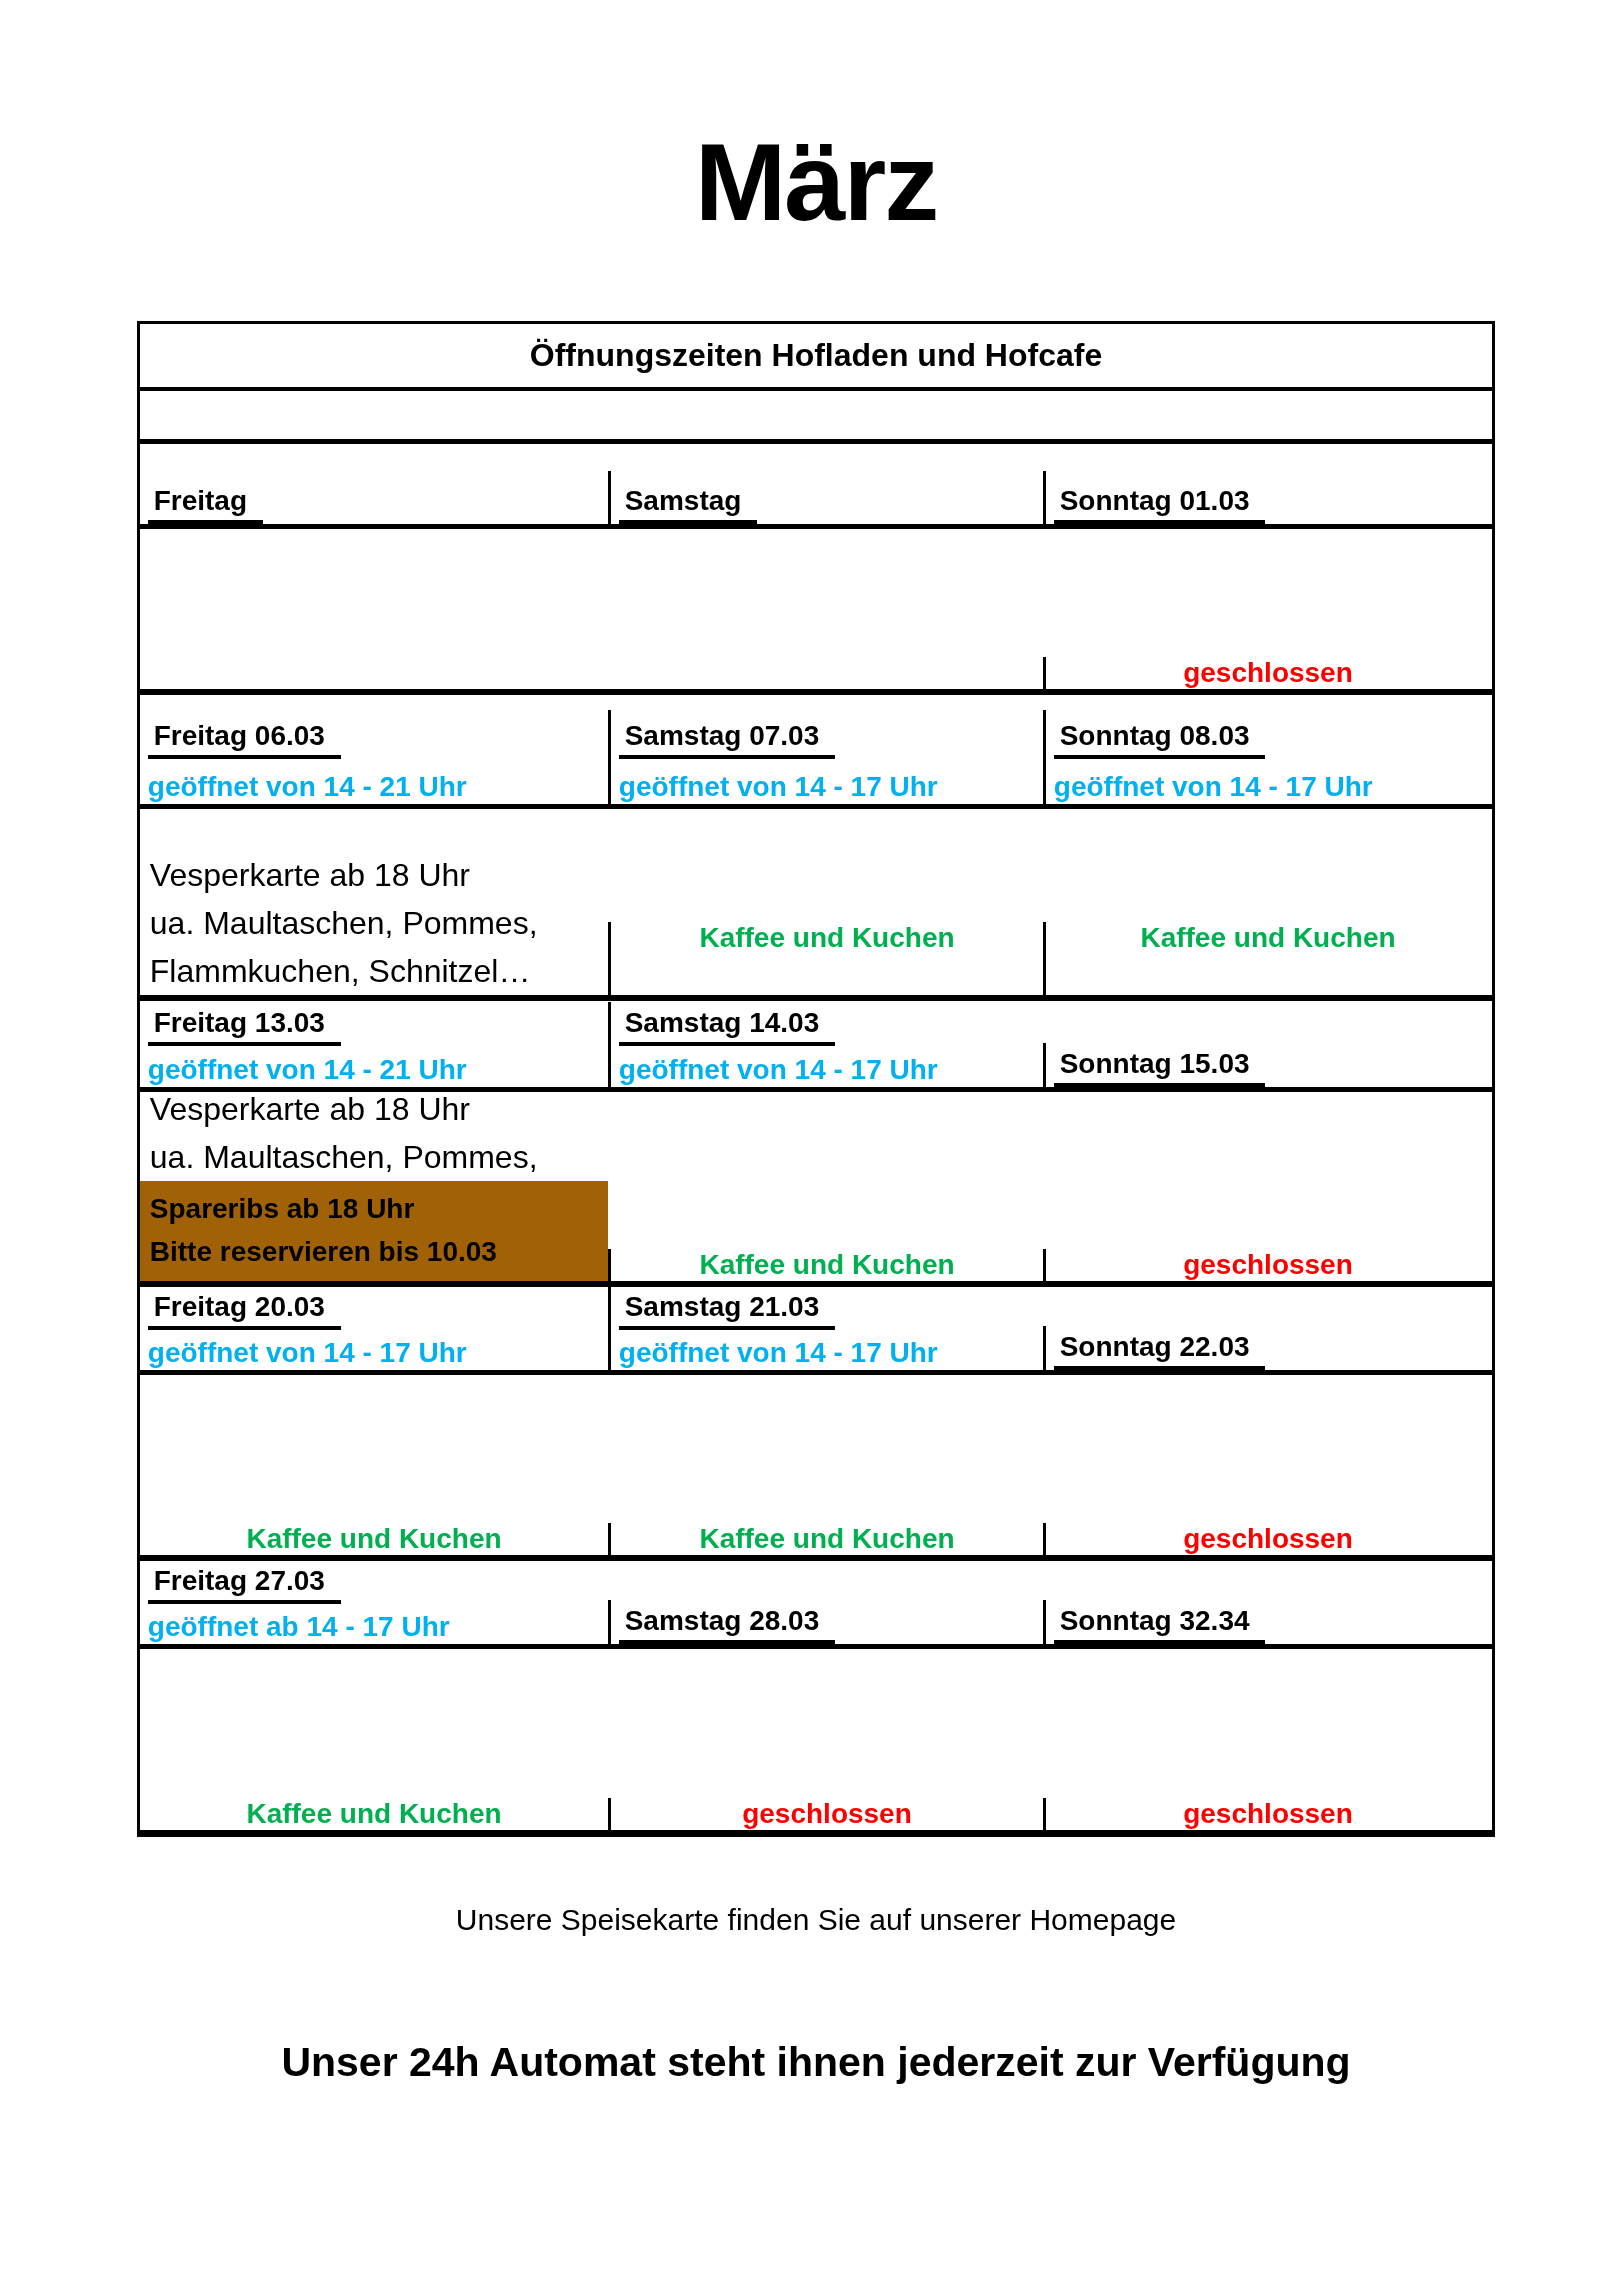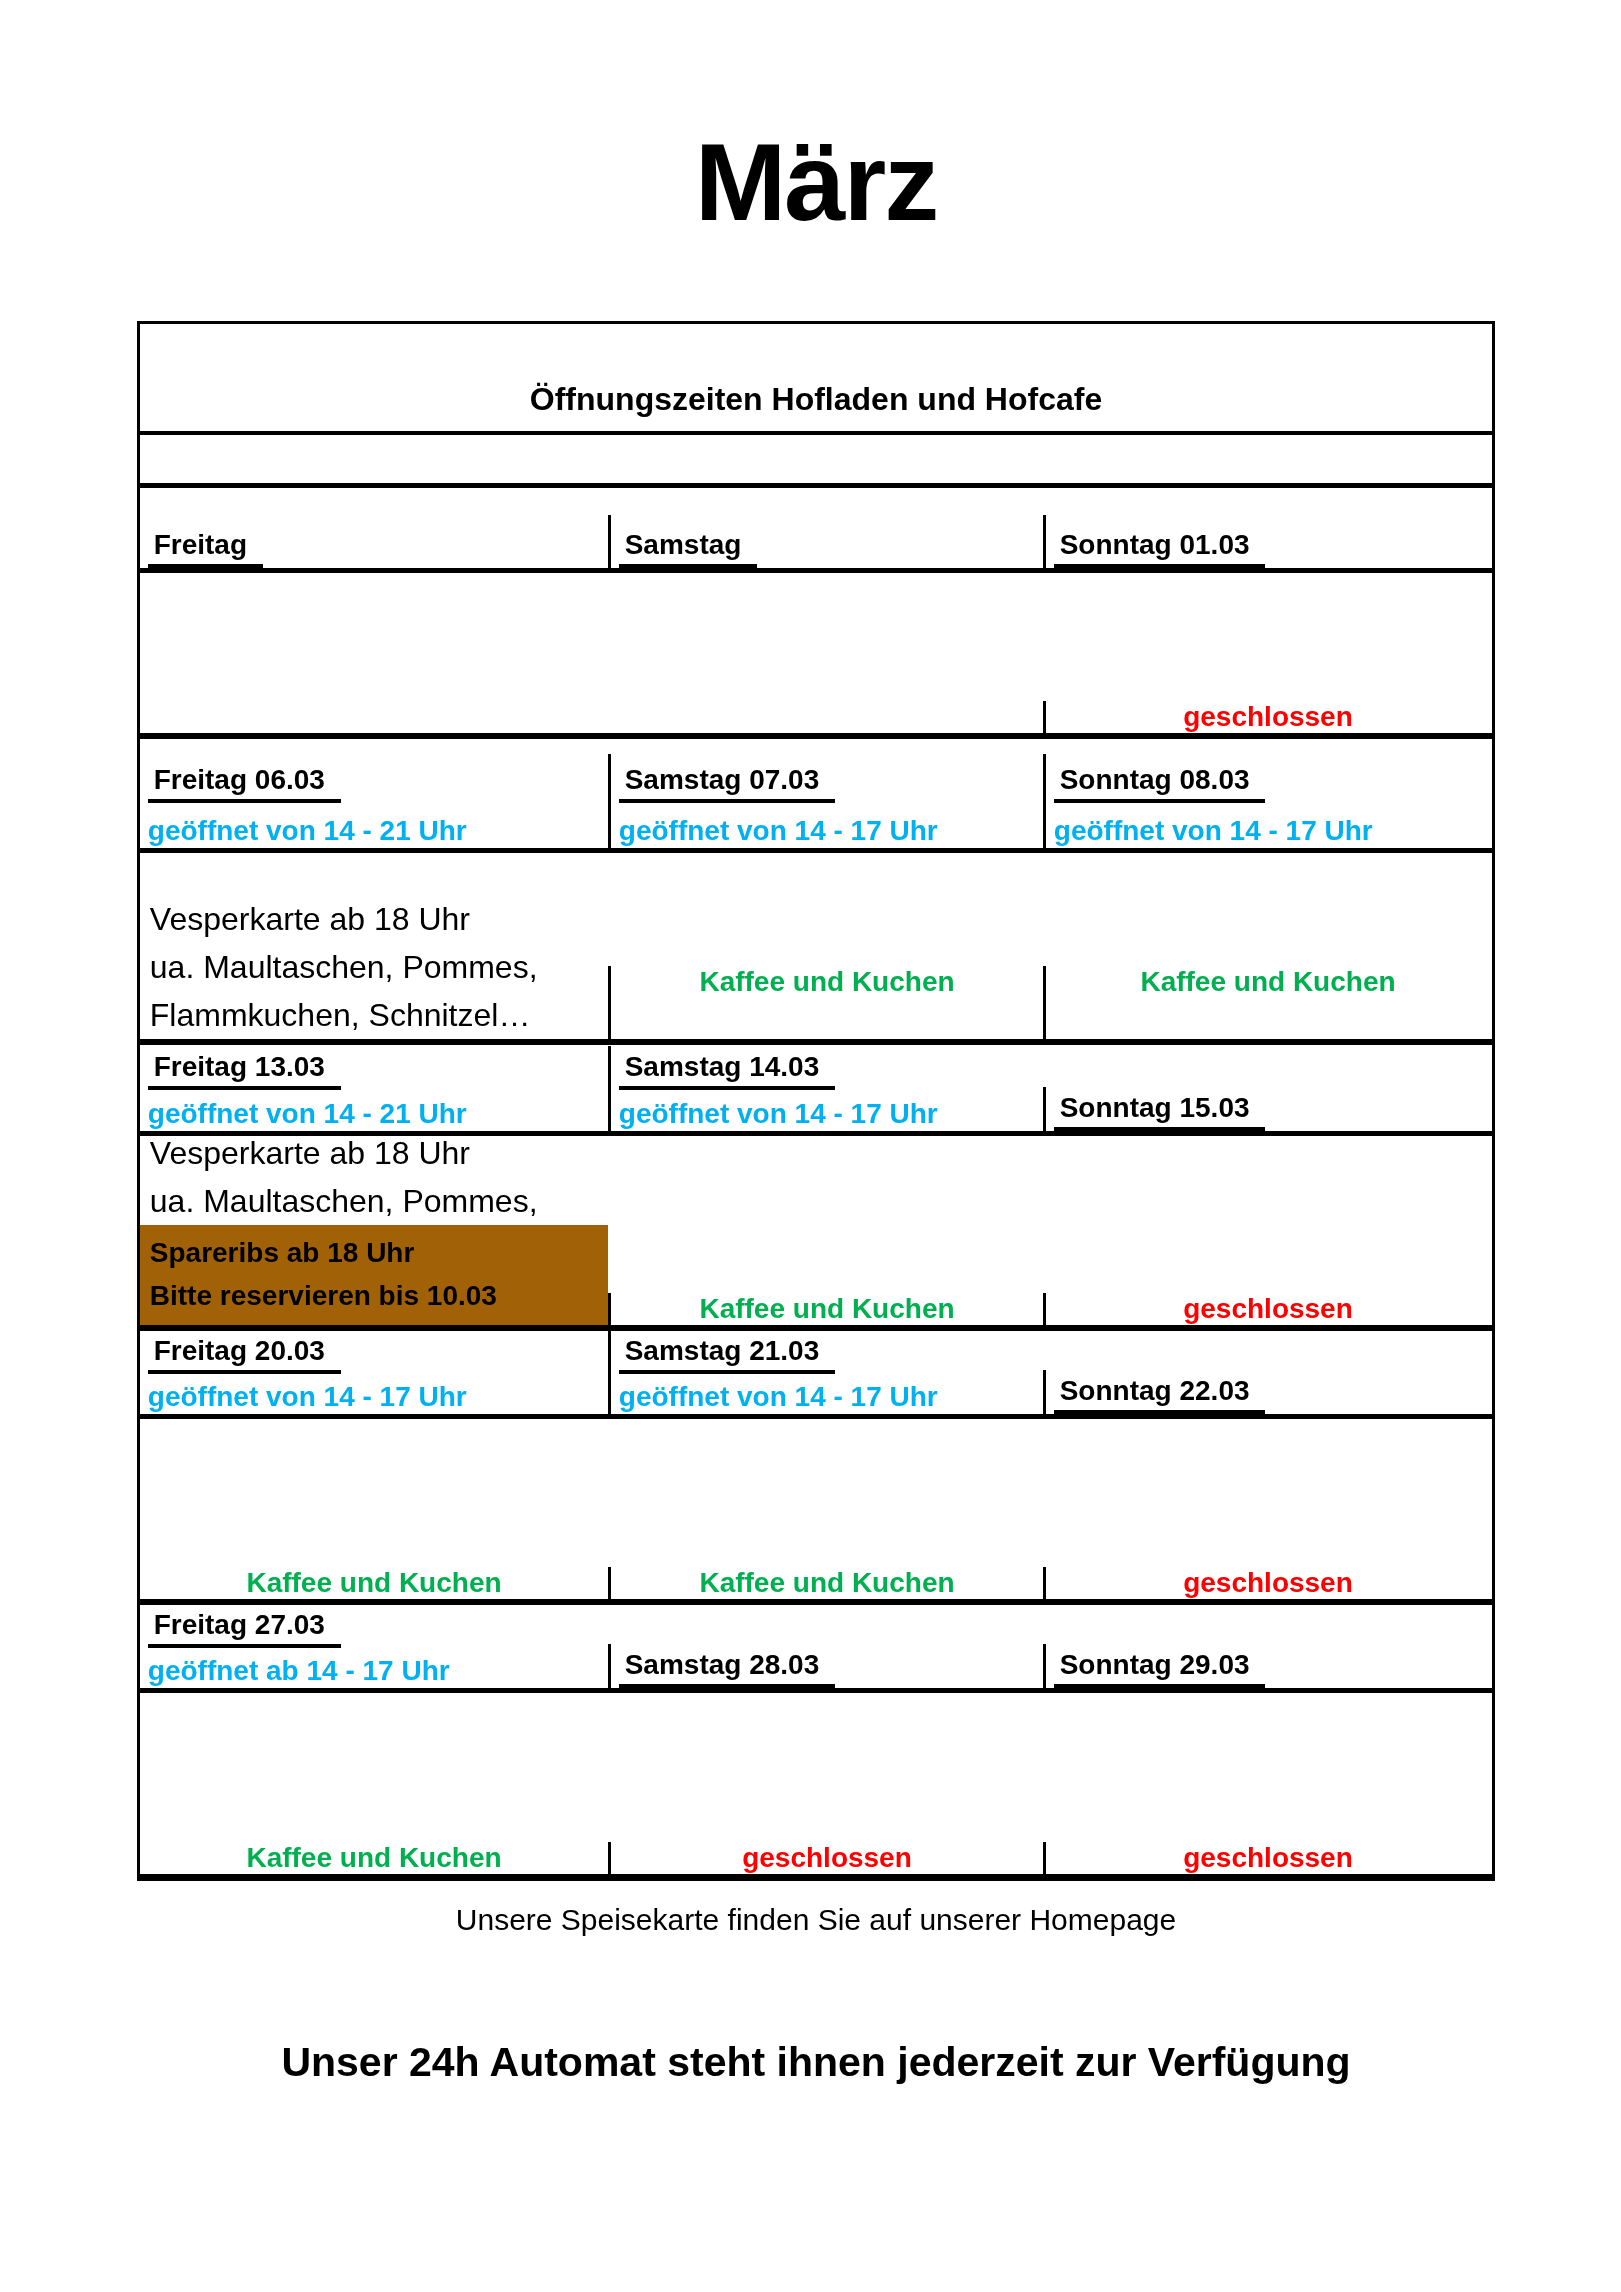--- a/index.html
+++ b/index.html
@@ -15,21 +15,21 @@
     position:absolute;left:137px;top:118px;width:1358px;
     margin:0;text-align:center;
     font-size:110px;font-weight:bold;letter-spacing:-2px;
   }
   .tbl{
     position:absolute;left:137px;top:321px;width:1358px;
     border:3.9px solid #000;border-bottom-width:7.8px;
     box-sizing:border-box;
   }
   .row{display:flex;box-sizing:border-box;border-bottom:5.9px solid #000;align-items:flex-end;}
-  .rowA{height:67px;border-bottom-width:4.9px;align-items:center;justify-content:center;margin-top:44px;}
+  .rowA{height:67px;border-bottom-width:4.9px;align-items:center;justify-content:center;}
   .rowB{height:53px;}
   .rowC{height:85px;}
   .rowD{height:166px;border-bottom-width:6.9px;}
   .rowE{height:114px;}
   .rowF{height:192px;border-bottom-width:6.9px;}
   .rowG{height:91px;}
   .rowH{height:195px;border-bottom-width:6.9px;}
   .rowI{height:88px;}
   .rowJ{height:186px;border-bottom-width:6.9px;}
   .rowK{height:88px;}
@@ -195,21 +195,21 @@
 
     <div class="row rowK">
       <div class="cell c1 daycell tight">
         <span class="dayname">Freitag 27.03</span>
         <div class="open-line" style="color:#00B0F0;margin-top:4.9px">geöffnet ab 14 - 17 Uhr</div>
       </div>
       <div class="cell c2 daycell tight">
         <span class="dayname">Samstag 28.03</span>
       </div>
       <div class="cell c3 daycell tight">
-        <span class="dayname">Sonntag 29.03</span>
+        <span class="dayname">Sonntag 32.34</span>
       </div>
     </div>
 
     <div class="row rowL">
       <div class="cell c1 status" style="color:#00B050">
         <span>Kaffee und Kuchen</span>
       </div>
       <div class="cell c2 status" style="color:#FF0000">
         <span>geschlossen</span>
       </div>

